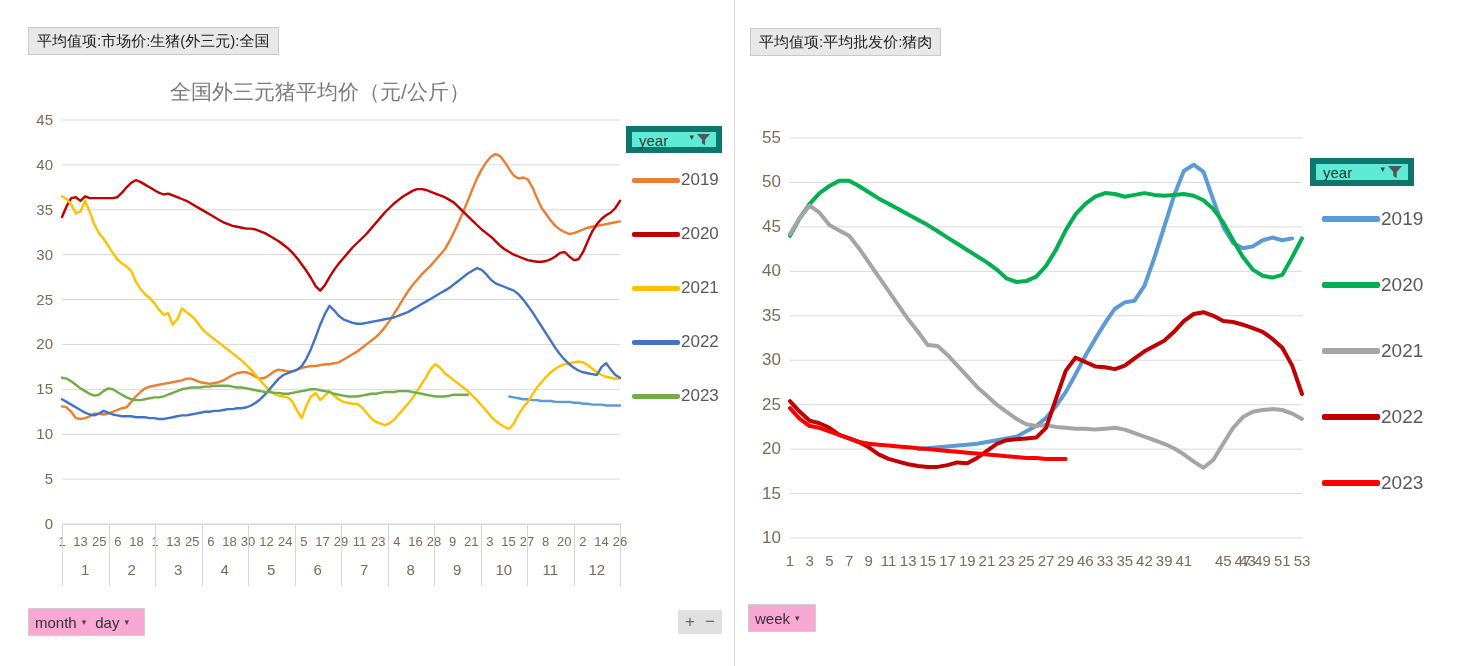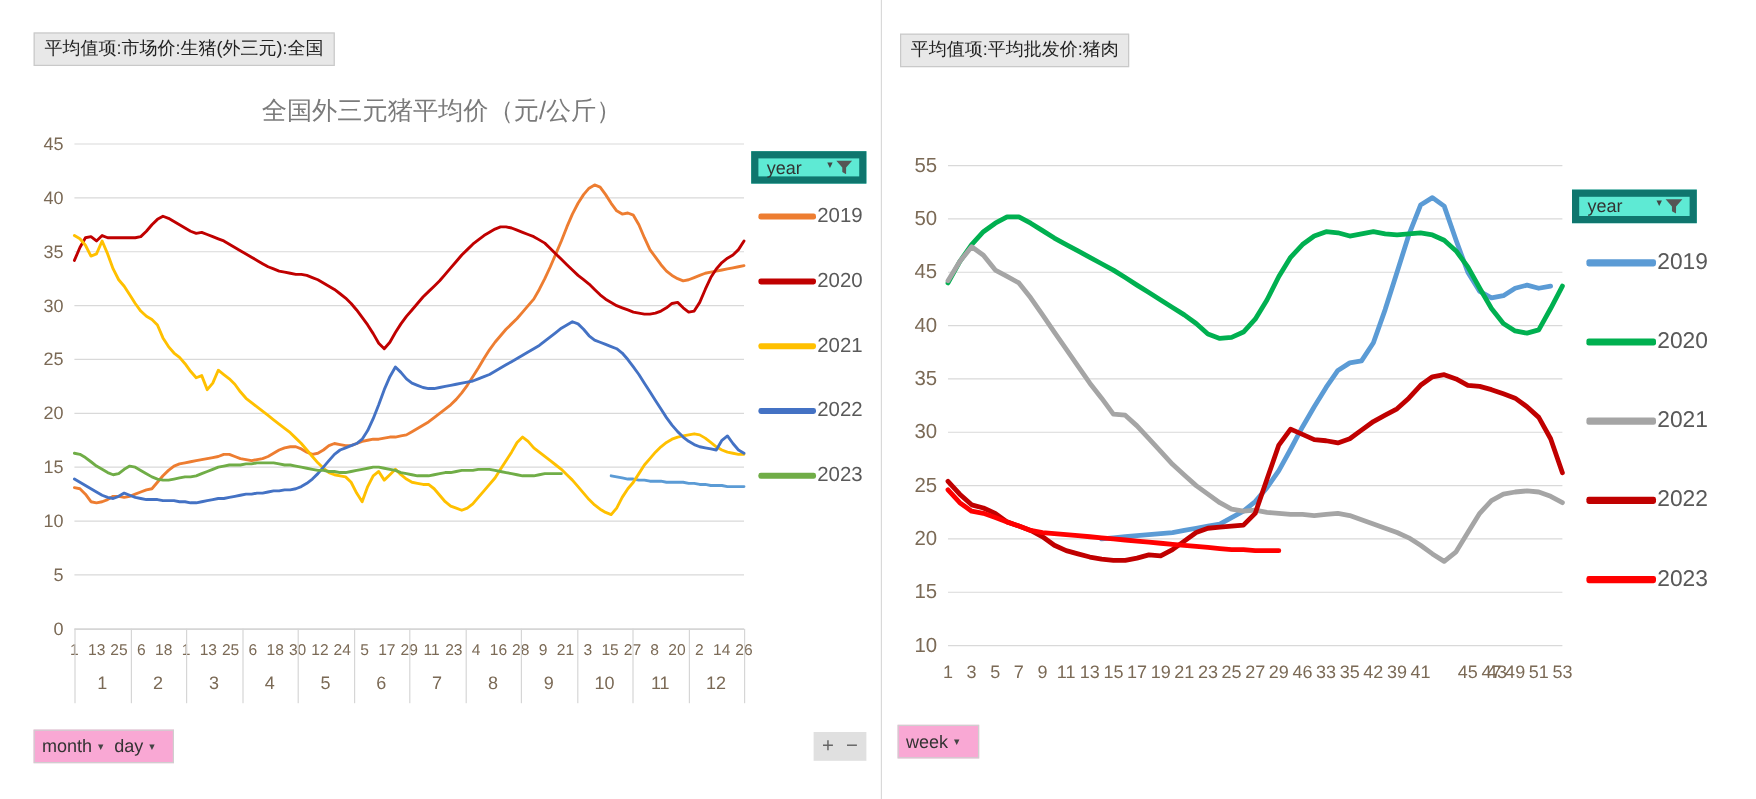--- a/index.html
+++ b/index.html
@@ -2,21 +2,21 @@
 <html><head>
 <meta charset="utf-8">
 <style>
   html,body{margin:0;padding:0;background:#ffffff;}
   body{width:1463px;height:666px;font-family:"Liberation Sans",sans-serif;overflow:hidden;position:relative;}
   .panel{position:absolute;top:0;height:666px;background:#fff;box-sizing:border-box;text-decoration:underline;}
   #panel-left{left:0;width:735px;border-right:1px solid #d9d9d9;}
   #panel-right{left:736px;width:727px;}
   .slicer{position:absolute;background:#e8e8e8;border:1px solid #c9c9c9;color:#222;
           font-size:15px;line-height:1;padding:5px 8px 6px 8px;white-space:nowrap;}
-  .chart-title{position:absolute;color:#7b7b7b;text-align:center;white-space:nowrap;margin-left:48px;}
+  .chart-title{position:absolute;color:#7b7b7b;text-align:center;white-space:nowrap;}
   #title-left{left:0;width:640px;top:78px;font-size:21px;font-family:"Liberation Sans",sans-serif;}
   .legend{position:absolute;}
   .legend-head{background:#5eead4;border:6px solid #0f766e;color:#333;font-size:15px;
                display:flex;align-items:flex-start;box-sizing:border-box;}
   .legend-head .lbl{flex:1;padding-left:7px;}
   .legend-head .caret{font-size:9px;color:#444;padding-right:2px;}
   .funnel{margin-right:5px;}
   .legend-item{display:flex;align-items:center;}
   .legend-swatch{height:5px;border-radius:2px;flex:none;}
   .legend-text{color:#595959;font-size:17px;margin-left:1px;}

